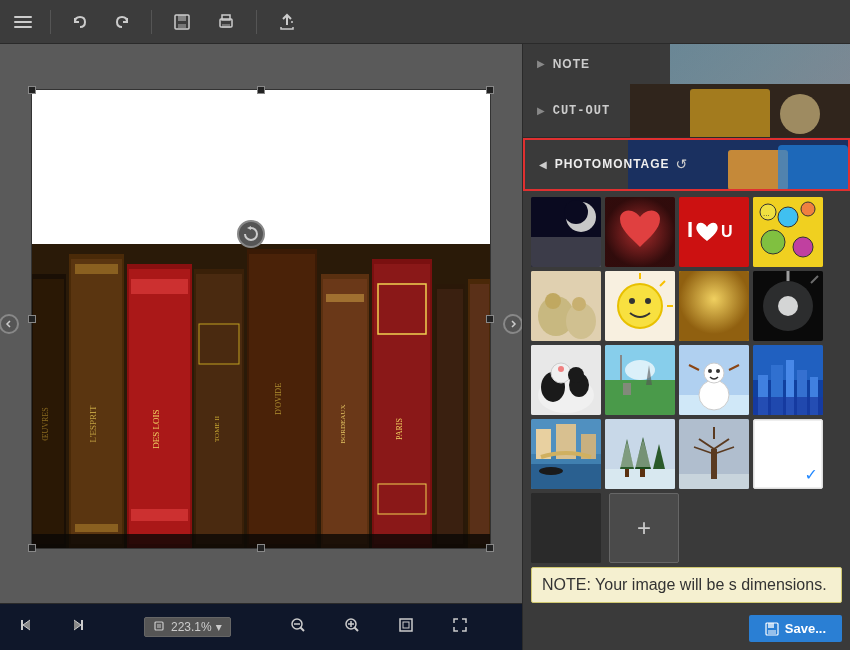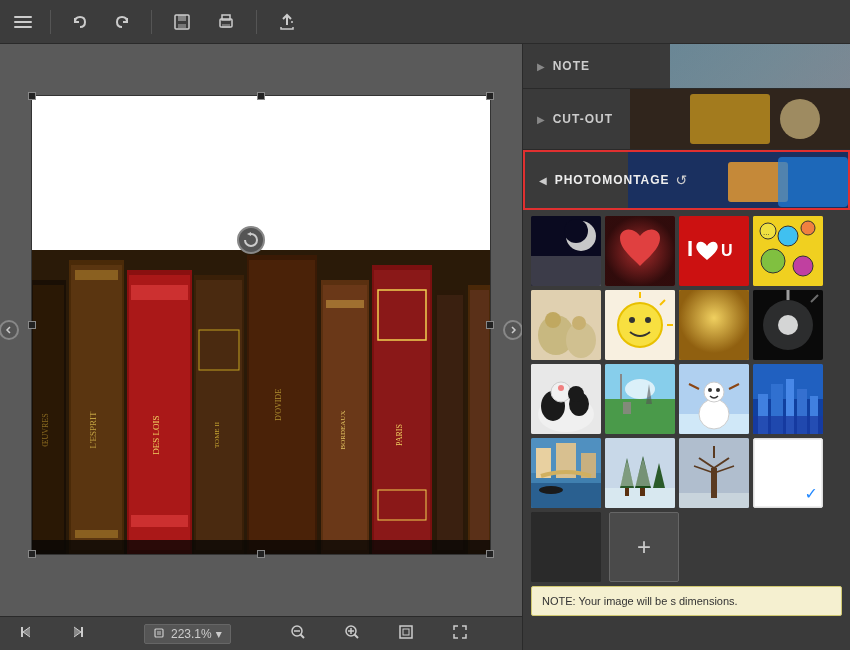--- a/index.html
+++ b/index.html
@@ -161,22 +161,22 @@
       display: flex;
       align-items: center;
       justify-content: center;
       color: #ccc;
       font-size: 14px;
       cursor: move;
     }
 
     
     .bottom-toolbar {
-      background: #404040;
-      height: 34px;
+      background: #0f172a;
+      height: 47px;
       display: flex;
       align-items: center;
       padding: 0 12px;
       gap: 24px;
       border-top: 1px solid #2a2a2a;
       flex-shrink: 0;
     }
     .bottom-btn {
       color: #ccc;
       font-size: 16px;
@@ -324,21 +324,21 @@
 
     
     .tooltip-area {
       padding: 0 8px 8px 8px;
       position: relative;
     }
     .tooltip-box {
       background: #f5f0d0;
       border: 1px solid #d0c870;
       padding: 8px 10px;
-      font-size: 11px;
+      font-size: 16px;
       color: #333;
       border-radius: 2px;
       position: relative;
     }
 
     
     .save-btn-container {
       display: flex;
       justify-content: flex-end;
       padding: 4px 8px 8px 8px;
@@ -628,21 +628,21 @@
 
     <div class="section-header section-header-cutout" style="position:relative; overflow:hidden;">
       <div style="position:absolute; right:0; top:0; width:220px; height:60px; overflow:hidden;">
         <svg width="220" height="60" viewBox="0 0 220 60">
           <rect width="220" height="60" fill="#2a1808" opacity="0.6"></rect>
           <rect x="60" y="5" width="80" height="50" rx="3" fill="#d4a020" opacity="0.7"></rect>
           <circle cx="170" cy="30" r="20" fill="#e8d090" opacity="0.6"></circle>
         </svg>
       </div>
       <span class="section-arrow" style="color:#888; z-index:2; position:relative;">▶</span>
-      <span class="section-header-text" style="z-index:2; position:relative;">CUT-OUT</span>
+      <span class="section-header-text" style="z-index:2; position:relative;font-family:Liberation Mono, monospace;">CUT-OUT</span>
     </div>
     <div class="divider"></div>
 
     <div class="section-header section-header-photomontage" style="position:relative; overflow:hidden;">
       <div style="position:absolute; right:0; top:0; width:220px; height:60px; overflow:hidden;">
         <svg width="220" height="60" viewBox="0 0 220 60">
           <rect width="220" height="60" fill="#1a3060"></rect>
           <rect x="100" y="10" width="60" height="40" rx="3" fill="#f0a030" opacity="0.8"></rect>
           <rect x="150" y="5" width="70" height="50" rx="4" fill="#2080e0" opacity="0.7"></rect>
         </svg>
@@ -853,15 +853,25 @@
       </div>
       <button class="add-btn" style="margin-left: 4px;">+</button>
     </div>
 
     <div class="tooltip-area">
       <div class="tooltip-box">
         <span>NOTE: Your image will be s dimensions.</span>
       </div>
     </div>
 
+    <div class="save-btn-container">
+      <button class="save-btn">
+        <svg width="14" height="14" viewBox="0 0 14 14" fill="none">
+            <rect x="1" y="1" width="12" height="12" rx="1" stroke="white" stroke-width="1.2" fill="none"></rect>
+            <rect x="3" y="1" width="6" height="5" fill="white" opacity="0.7"></rect>
+            <rect x="3" y="8" width="8" height="4" fill="white" opacity="0.5"></rect>
+          </svg>
+        <span>Save...</span>
+      </button>
+    </div>
 
   </div>
 </div>
 
 </body></html>

